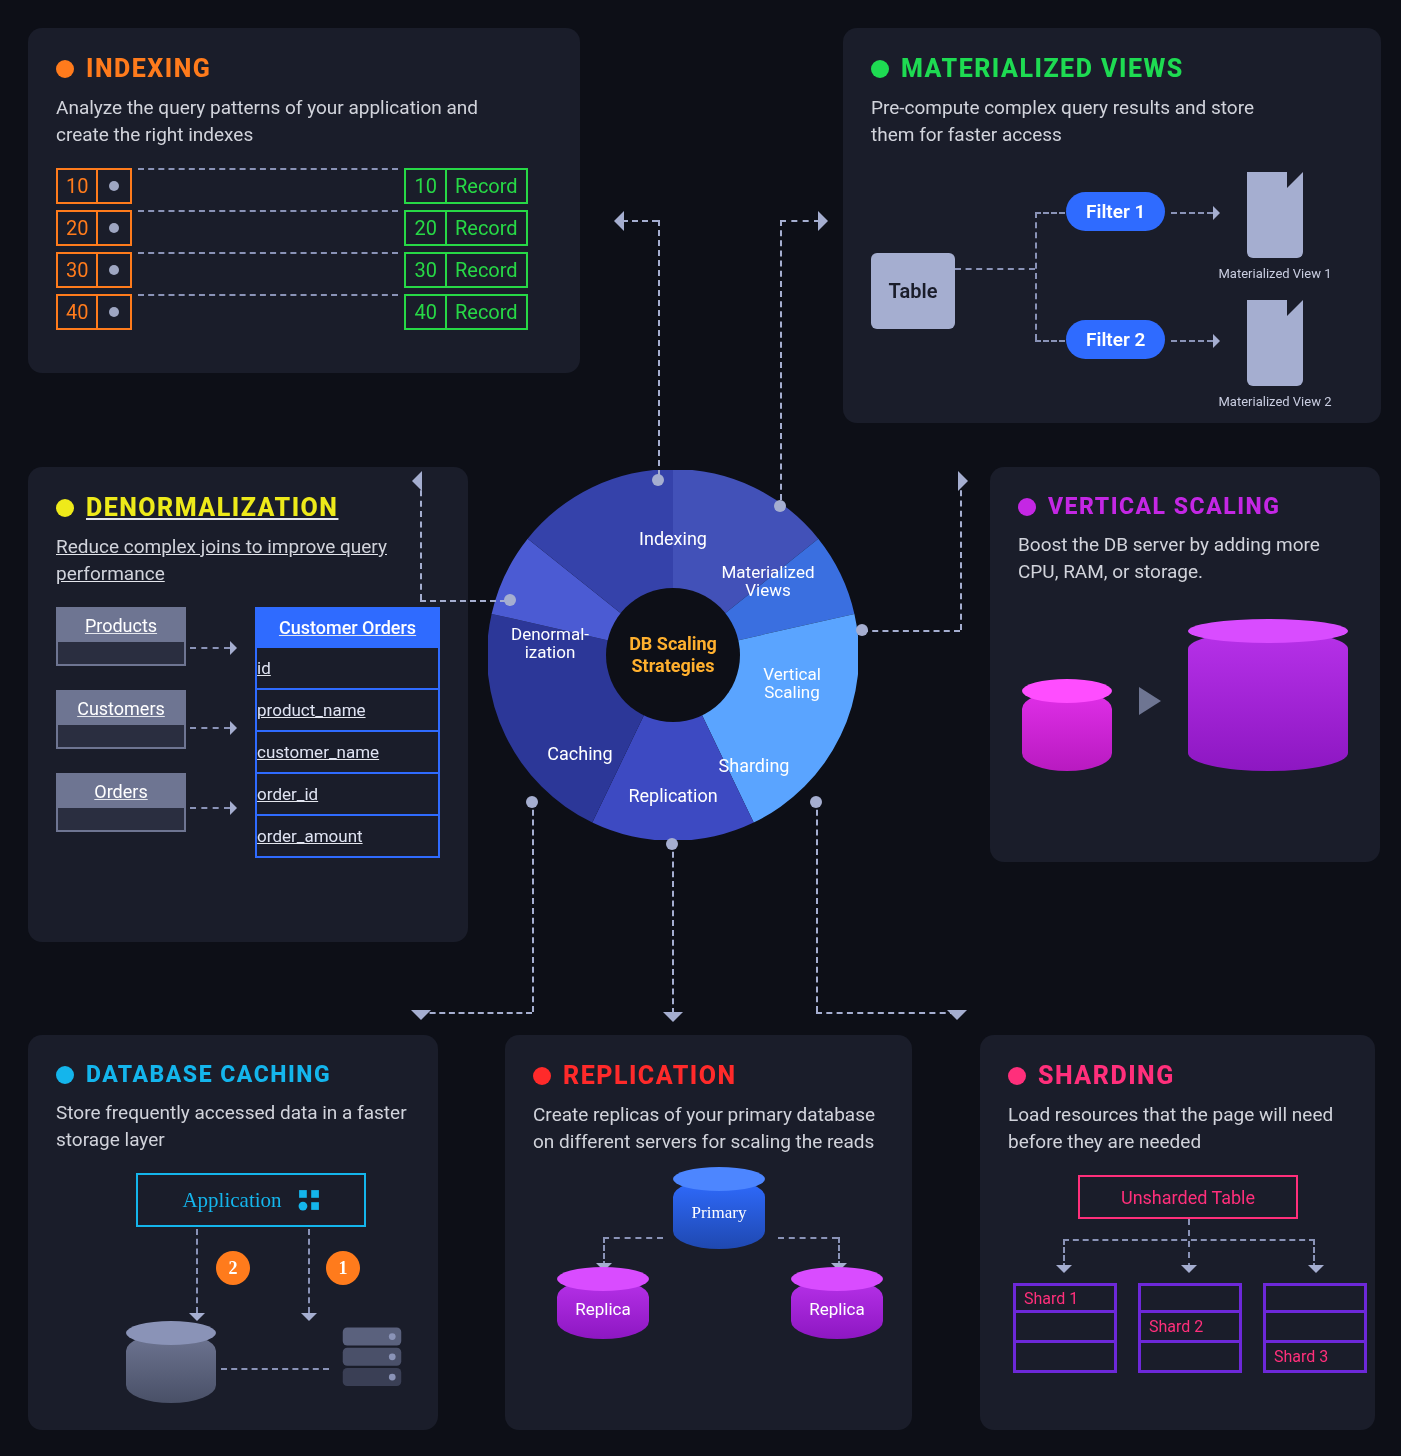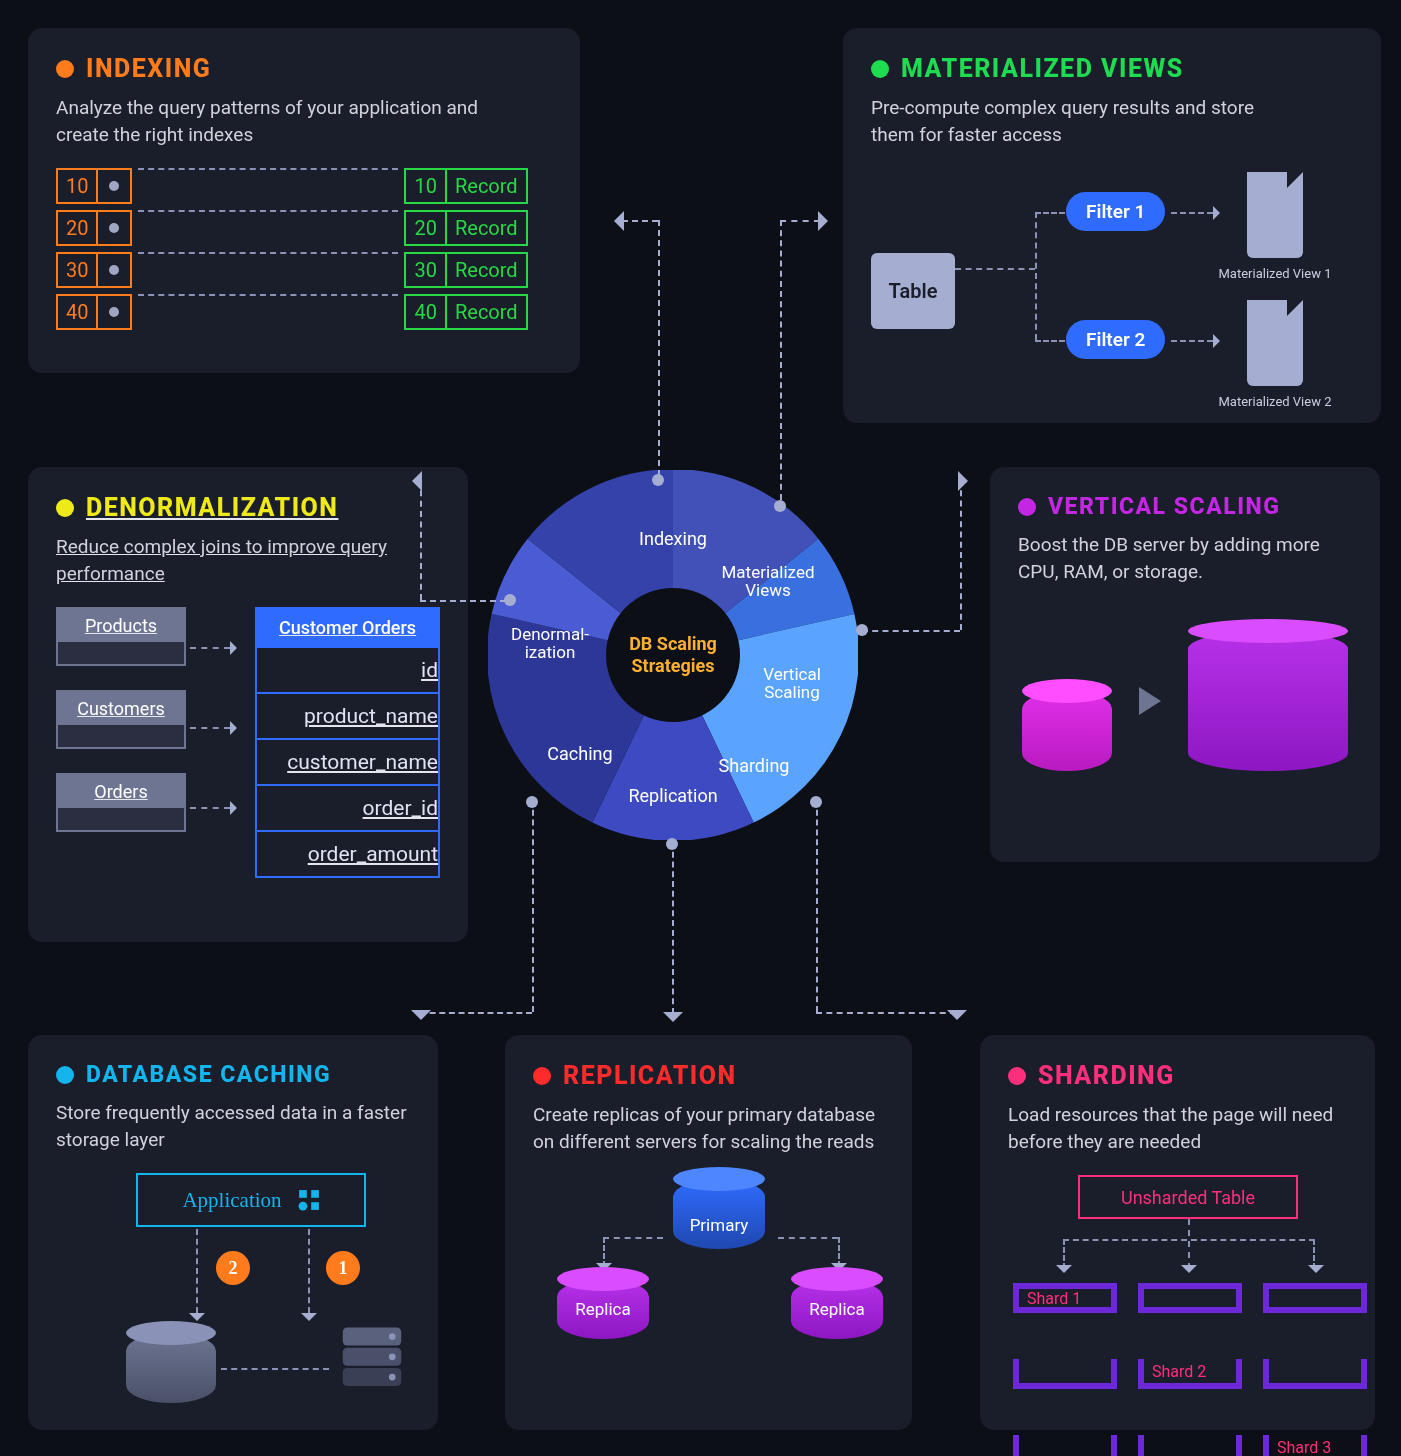--- a/index.html
+++ b/index.html
@@ -47,21 +47,21 @@
   #card-denorm { left: 28px; top: 467px; width: 440px; height: 475px; text-decoration: underline; }
   #card-denorm .dot { background:#eeea1a; }
   #card-denorm .card-title { color:#eeea1a; }
   .denorm-body { display:flex; gap:24px; align-items:flex-start; }
   .denorm-tables { display:flex; flex-direction:column; gap:24px; }
   .mini-table { width:130px; border:2px solid #6e7592; }
   .mini-table .mt-head { background:#6e7592; color:#fff; text-align:center; font-size:18px; padding:6px 0; }
   .mini-table .mt-body { height:22px; background:#2a2e40; }
   .big-table { width:210px; border:2px solid #2f6bff; }
   .big-table .bt-head { background:#2f6bff; color:#fff; text-align:center; font-size:18px; padding:8px 0; font-weight:500; }
-  .big-table .bt-row { text-align:right; color:#dfe3f2; padding:10px 0; border-top:2px solid #2f6bff; font-size:21px; }
+  .big-table .bt-row { text-align:left; color:#dfe3f2; padding:10px 0; border-top:2px solid #2f6bff; font-size:17px; }
 
   
   #card-vscale { left: 990px; top: 467px; width: 390px; height: 395px; }
   #card-vscale .dot { background:#c427e4; }
   #card-vscale .card-title { color:#c427e4; font-size:23px; }
   .vs-body { display:flex; align-items:flex-end; justify-content:space-between; margin-top:46px; padding:0 4px; }
   .cyl { position:relative; border-radius:50%/18px; }
   .cyl.sm { width:90px; height:80px; background:linear-gradient(#e02fe8,#b81ac0); }
   .cyl.lg { width:160px; height:140px; background:linear-gradient(#b731e9,#8d17c2); }
   .cyl::before { content:""; position:absolute; top:-12px; left:0; right:0; height:24px; border-radius:50%; }
@@ -93,22 +93,22 @@
   .cyl.purple::before { background:#d94cff; }
   .repl-label { position:absolute; color:#fff; font-size:17px; width:90px; text-align:center; }
 
   
   #card-shard { left: 980px; top: 1035px; width: 395px; height: 395px; }
   #card-shard .dot { background:#ff2f7b; }
   #card-shard .card-title { color:#ff2f7b; }
   .shard-body { position:relative; height:200px; }
   .unshard-box { position:absolute; left:70px; top:0; width:220px; height:44px; border:2px solid #ff2f7b; color:#ff2f7b; display:flex; align-items:center; justify-content:center; font-size:18px; }
   .shard-cluster { position:absolute; width:104px; }
-  .shard-box { border:6px solid #6d28d9; height:30px; color:#ff2f7b; font-size:16px; display:flex; align-items:center; padding-left:8px; }
-  .shard-box + .shard-box { border-top:none;margin-top:46px; }
+  .shard-box { border:3px solid #6d28d9; height:30px; color:#ff2f7b; font-size:16px; display:flex; align-items:center; padding-left:8px; }
+  .shard-box + .shard-box { border-top:none; }
 
   
   #wheel { position:absolute; left:488px; top:470px; width:370px; height:370px; }
   .wheel-center { position:absolute; left:118px; top:118px; width:134px; height:134px; background:#0d0f17; border-radius:50%; display:flex; align-items:center; justify-content:center; text-align:center; }
   .wheel-center span { color:#ffb02e; font-weight:700; font-size:18px; line-height:1.2; }
 
   
   .arrow { position:absolute; }
   .arrow .tip { width:0; height:0; border:10px solid transparent; position:absolute; }
   .arrow .dot-on-wheel { position:absolute; width:12px; height:12px; background:#A5AED0; border-radius:50%; }
@@ -300,21 +300,21 @@
 </div>
 
 <div class="card" id="card-repl">
   <div class="card-head">
     <div class="dot"></div>
     <div class="card-title">REPLICATION</div>
   </div>
   <div class="card-desc">Create replicas of your primary database on different servers for scaling the reads</div>
   <div class="repl-body">
     <div class="cyl blue" style="left:140px; top:4px; width:92px; height:70px;"></div>
-    <div class="repl-label" style="left:141px; top:40px;">Primary</div>
+    <div class="repl-label" style="left:141px; top:28px;font-family:Liberation Serif, serif;">Primary</div>
 
     <div style="position:absolute;left:70px;top:62px;width:60px;border-top:2px dashed #8a93b7;"></div>
     <div style="position:absolute;left:70px;top:62px;height:30px;border-left:2px dashed #8a93b7;"></div>
     <div style="position:absolute;left:245px;top:62px;width:60px;border-top:2px dashed #8a93b7;"></div>
     <div style="position:absolute;left:305px;top:62px;height:30px;border-left:2px dashed #8a93b7;"></div>
     <div style="position:absolute;left:63px;top:88px;border:8px solid transparent;border-top-color:#A5AED0;"></div>
     <div style="position:absolute;left:298px;top:88px;border:8px solid transparent;border-top-color:#A5AED0;"></div>
 
     <div class="cyl purple" style="left:24px; top:104px; width:92px; height:60px;"></div>
     <div class="repl-label" style="left:25px; top:124px;">Replica</div>

